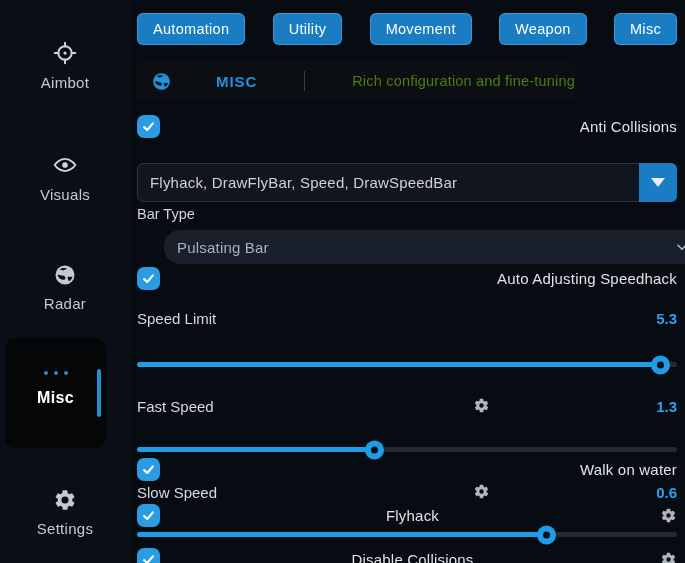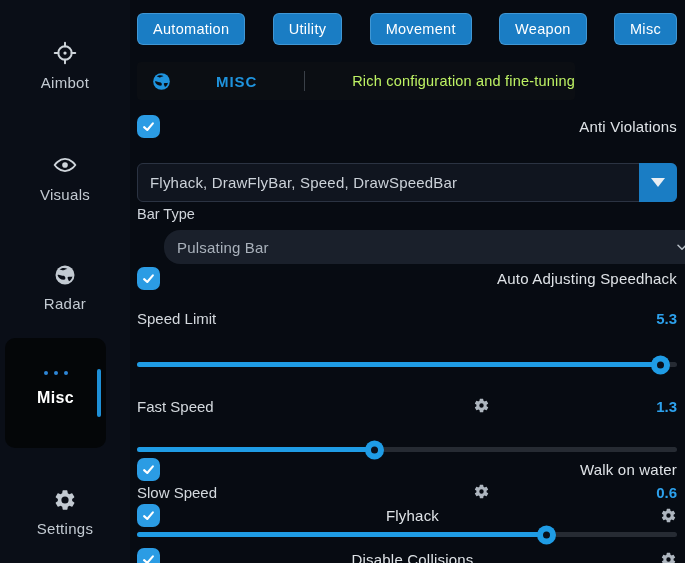--- a/index.html
+++ b/index.html
@@ -40,21 +40,21 @@
     border-radius:6px;padding:6px 15px;font-size:14.5px;letter-spacing:.3px;cursor:pointer;
     height:32px;display:flex;align-items:center;
   }
   
   .header{
     top:62px;height:38px;width:438px;background:var(--panel-dark);border-radius:4px;
     display:flex;align-items:center;padding-left:14px;
   }
   .header .title{color:var(--accent);font-weight:bold;font-size:15px;letter-spacing:1px;margin-left:13px;}
   .header .div{width:1px;height:20px;background:#3a4048;margin:0 16px;}
-  .header .sub{color:#bef264;font-size:14.5px;letter-spacing:.2px;}
+  .header .sub{color:#4d7c0f;font-size:14.5px;letter-spacing:.2px;}
   
   .chkrow{display:flex;align-items:center;cursor:pointer;}
   .chk{
     width:23px;height:23px;border-radius:7px;background:var(--control-blue);
     display:flex;align-items:center;justify-content:center;flex:0 0 auto;
   }
   .chkrow .lbl{margin-left:13px;font-size:15px;color:var(--text-main);letter-spacing:.2px;}
   .chkrow .gear{margin-left:8px;}
   
   .multiselect{
@@ -174,21 +174,21 @@
     <span class="div"></span>
     <span class="sub">Rich configuration and fine-tuning</span>
   </div>
 
   <div class="row chkrow" style="top:115px">
     <span class="chk">
       <svg width="15" height="15" viewBox="0 0 24 24" fill="none">
           <polyline points="5 13 10 17.5 19 7" stroke="#fff" stroke-width="3.4" stroke-linecap="round" stroke-linejoin="round"></polyline>
         </svg>
     </span>
-    <span class="lbl">Anti Violations</span>
+    <span class="lbl">Anti Collisions</span>
   </div>
 
   <div class="row multiselect">
     <span class="val">Flyhack, DrawFlyBar, Speed, DrawSpeedBar</span>
     <span class="ms-btn">
       <span class="tri-down"></span>
     </span>
   </div>
 
   <div class="row field-label">Bar Type</div>

